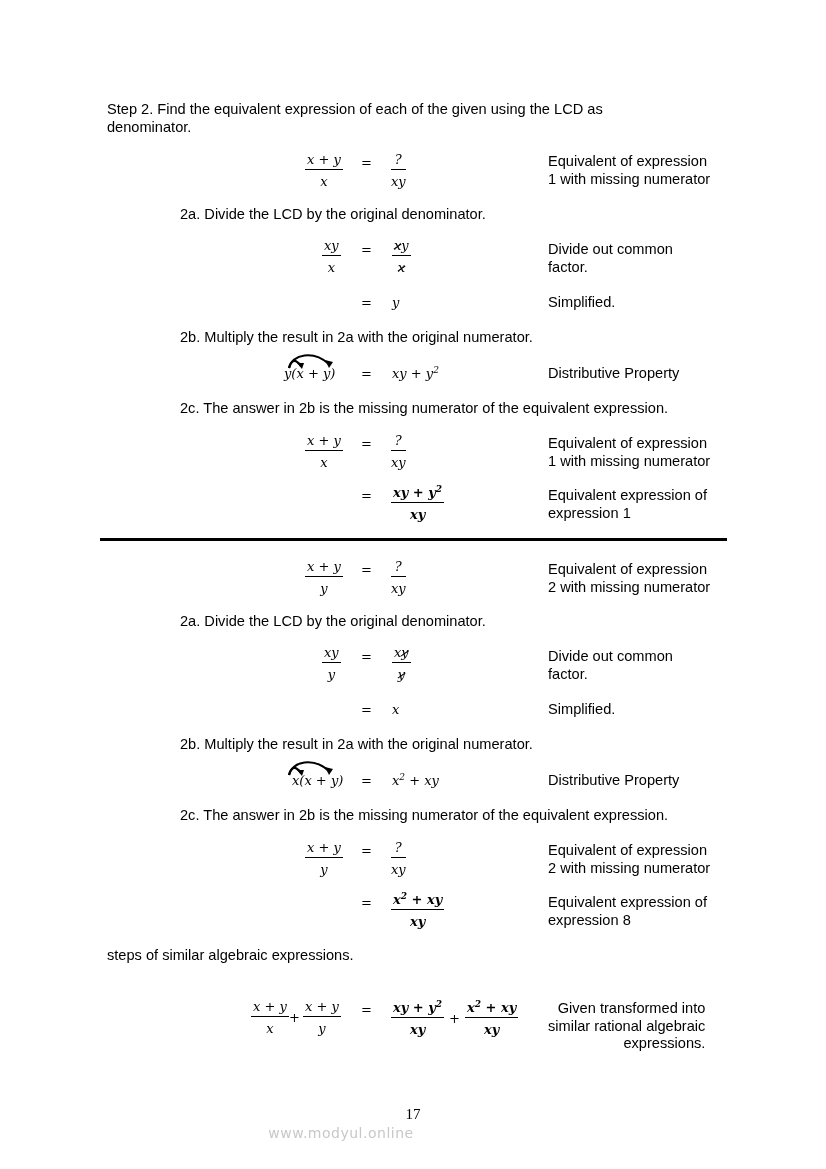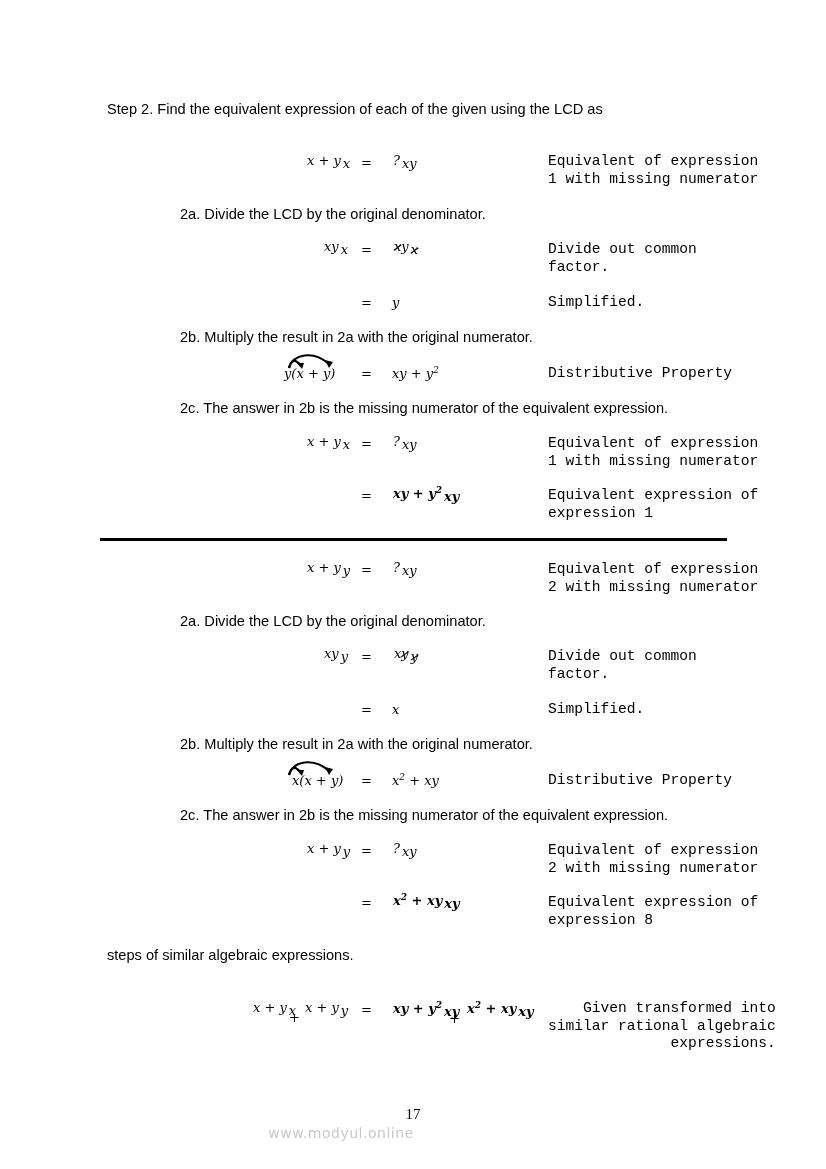--- a/index.html
+++ b/index.html
@@ -1,39 +1,40 @@
 <!DOCTYPE html>
 <html><head>
 <meta charset="utf-8">
 <style>
   html, body { margin: 0; padding: 0; background: #ffffff; }
   body { width: 826px; height: 1169px; position: relative; overflow: hidden; color: #000; }
   .sans { font-family: "Liberation Sans", sans-serif; font-size: 14.6px; line-height: 17.5px; }
   .math { font-family: "DejaVu Serif", "Liberation Serif", serif; font-style: italic; font-size: 13px; }
   .mathb { font-family: "DejaVu Serif", "Liberation Serif", serif; font-style: italic; font-weight: bold; font-size: 13px; }
   .abs { position: absolute; }
-  .frac { position: absolute; display: flex; align-items: center; }
+  .frac { position: absolute; display: flex; flex-direction: column; align-items: center; }
   .frac .num { padding: 0 2px 2px 2px; white-space: nowrap; }
   .frac .bar { height: 1px; background: #000; align-self: stretch; }
   .frac .den { padding-top: 4px; white-space: nowrap; }
   .eq { position: absolute; font-family: "DejaVu Serif", serif; font-size: 13px; }
-  .note { position: absolute; font-family: Liberation Mono, monospace; font-size: 14.6px; line-height: 17.5px; }
+  .note { position: absolute; font-family: Liberation Sans, sans-serif; font-size: 14.6px; line-height: 17.5px; }
   .divider { position: absolute; left: 100px; top: 538px; width: 627px; height: 3px; background: #000; }
   sup { font-size: 9px; vertical-align: 5px; line-height: 0; }
   .strike { position: relative; display: inline-block; }
   .strike::after { content: ""; position: absolute; left: -1px; right: -1px; top: 55%; height: 1px; background: #000; transform: rotate(-35deg); }
   .pagenum { position: absolute; left: 0; width: 826px; text-align: center; top: 1106px; font-family: "Liberation Serif", serif; font-size: 15px; }
   .watermark { position: absolute; left: 0; width: 682px; text-align: center; top: 1125px; font-family: "DejaVu Sans", sans-serif; font-size: 14px; color: #c8c8c8; letter-spacing: 0.5px; }
   .arc { position: absolute; }
 </style>
 </head>
 <body>
 
 <div class="abs sans" style="left:107px; top:101px;">
   <div>Step 2. Find the equivalent expression of each of the given using the LCD as</div>
+  <div>denominator.</div>
 </div>
 
 <div>
   <div class="frac math" style="left:305px; top:152px;">
     <span class="num">x + y</span>
     <span class="bar"></span>
     <span class="den">x</span>
   </div>
   <span class="eq" style="left:361px; top:155px;">=</span>
   <div class="frac math" style="left:391px; top:152px;">

